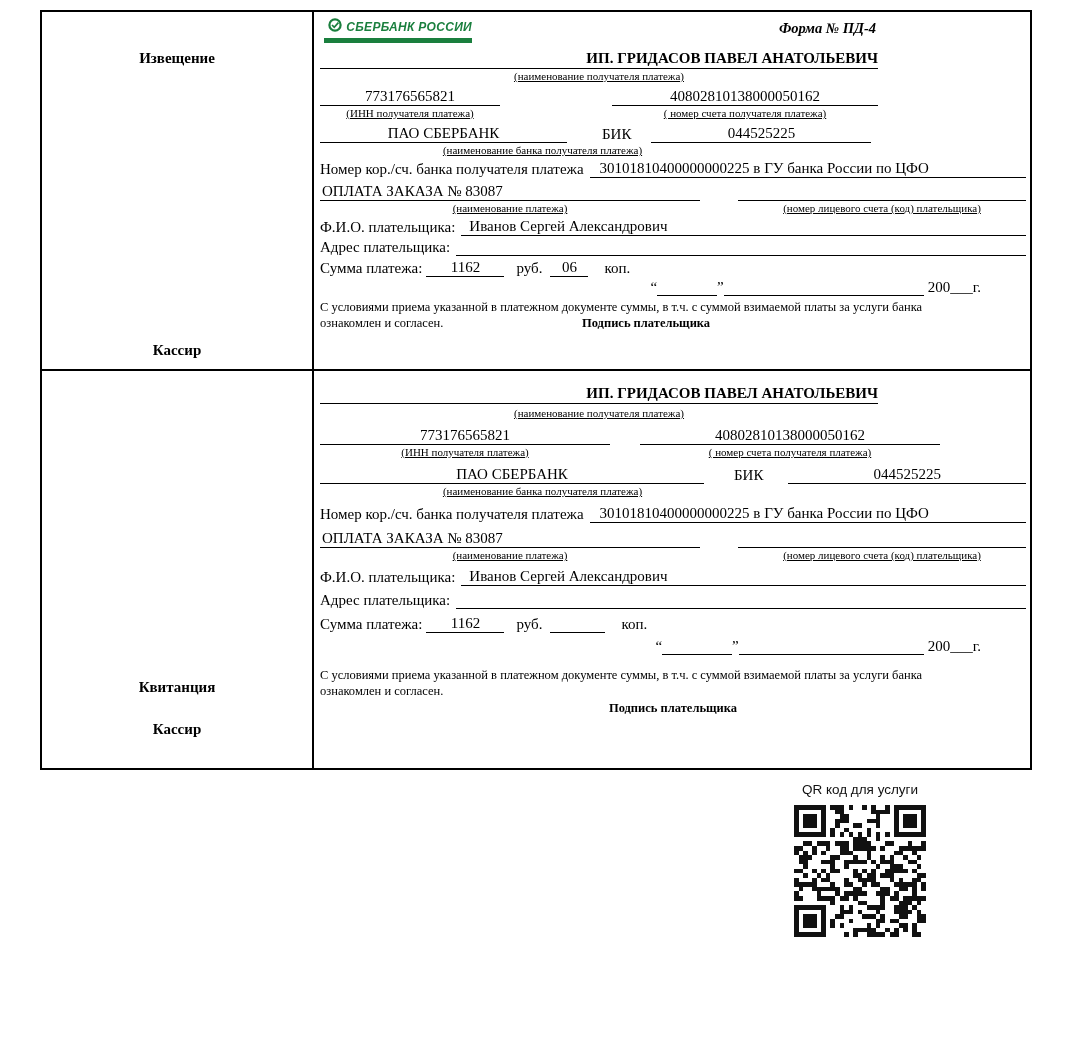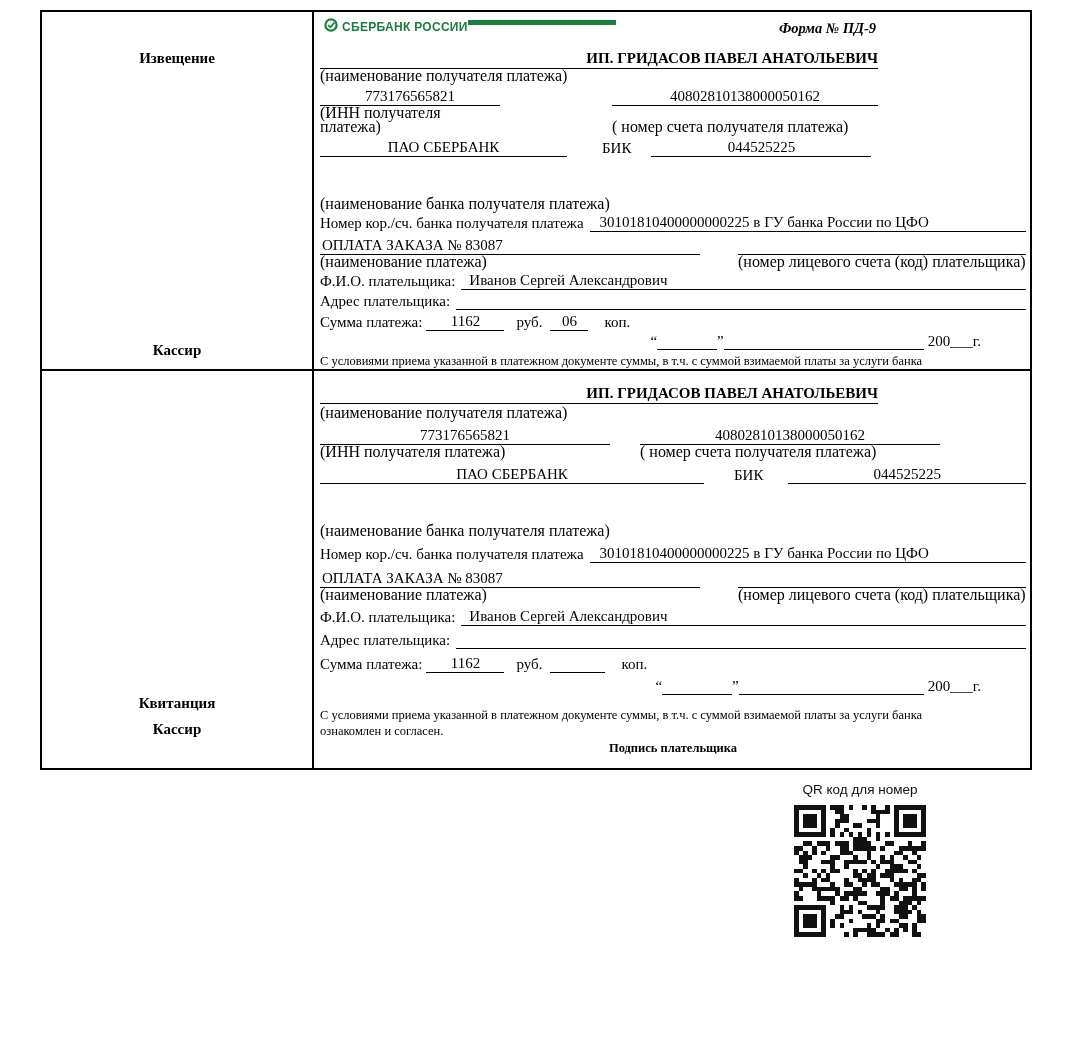--- a/index.html
+++ b/index.html
@@ -14,37 +14,37 @@
   .doc { position:absolute; left:40px; top:10px; width:992px; }
   .box { border:2px solid #000; display:flex; background:#fff; }
   .box1 { height:361px; }
   .box2 { height:399px; border-top:none; }
 
   .left { width:272px; border-right:2px solid #000; position:relative; flex-shrink:0; }
   .sec-label { text-align:center; font-weight:bold; font-size:15px; width:100%; }
   .box1 .sec-label.top { margin-top:38px; }
   .pos-abs { position:absolute; }
   .cashier1 { bottom:10px; }
-  .kvit { bottom:56px; }
+  .kvit { bottom:72px; }
   .cashier2 { bottom:30px; }
 
   .rc { flex:1; padding:6px 4px 4px 6px; position:relative; font-size:15px; overflow:hidden; }
   .rc2 { padding-top:14px; }
 
   .hdr { display:flex; justify-content:space-between; align-items:flex-start; height:32px; }
-  .logo { display:flex; flex-direction:row; align-items:flex-start; margin-left:4px; }
+  .logo { display:flex; flex-direction:column; align-items:flex-end; margin-left:4px;font-style:italic; }
   .logo-row { display:flex; align-items:center; gap:4px; }
   .logo-text { color:var(--sber-green,#1a7f3e); font-weight:bold; font-size:12px; font-family:"Liberation Sans", sans-serif; letter-spacing:0.3px; white-space:nowrap; }
   .logo-bar { height:5px; background:var(--sber-green,#1a7f3e); margin-top:2px; width:148px; }
   .form-label { font-weight:bold; font-style:italic; font-size:14.5px; margin-right:150px; margin-top:2px; white-space:nowrap; }
 
   .title { width:558px; text-align:right; font-weight:bold; font-size:15px; border-bottom:1.5px solid #000; padding-bottom:1px; white-space:nowrap; }
-  .cap { font-size:16px; line-height:14px; }
+  .cap { font-size:11px; text-align:center; line-height:14px;text-decoration:underline; }
   .w558 { width:558px; }
-  .w445 { width:445px;margin-top:40px; }
+  .w445 { width:445px; }
 
   .row { display:flex; align-items:flex-end; }
   .ul { border-bottom:1px solid #000; }
   .tc { text-align:center; }
   .flex1 { flex:1; }
   .nw { white-space:nowrap; }
 
   .mt2{margin-top:2px}.mt3{margin-top:3px}.mt5{margin-top:5px}.mt6{margin-top:6px}
   .mt7{margin-top:7px}.mt12{margin-top:12px}
   .w20{width:20px}.w25{width:25px}.w30{width:30px}.w35{width:35px}.w38{width:38px}
@@ -90,21 +90,21 @@
               <span>
                 <svg width="14" height="14" viewBox="0 0 14 14">
                   <circle cx="7" cy="7" r="5.6" fill="none" stroke="#1a7f3e" stroke-width="2.2"></circle>
                   <path d="M4 7 l2.2 2.2 L10.4 4.6" stroke="#1a7f3e" stroke-width="1.7" fill="none"></path>
                 </svg>
               </span>
               <span class="logo-text">СБЕРБАНК РОССИИ</span>
             </div>
             <div class="logo-bar"></div>
           </div>
-          <div class="form-label">Форма № ПД-9</div>
+          <div class="form-label">Форма № ПД-4</div>
         </div>
 
         <div class="title">ИП. ГРИДАСОВ ПАВЕЛ АНАТОЛЬЕВИЧ</div>
         <div class="cap w558">(наименование получателя платежа)</div>
 
         <div class="row mt5">
           <span class="ul tc w180 nw">773176565821</span>
           <span class="w112"></span>
           <span class="ul tc w266 nw">40802810138000050162</span>
         </div>
@@ -246,21 +246,21 @@
 
         <div class="agree mt12">
           <div class="agree-text">С условиями приема указанной в платежном документе суммы, в т.ч. с суммой взимаемой платы за услуги банка ознакомлен и согласен.</div>
         </div>
         <div class="sig sig-center">Подпись плательщика</div>
       </div>
     </div>
   </div>
 
   <div class="qr-wrap">
-    <div class="qr-label">QR код для номер</div>
+    <div class="qr-label">QR код для услуги</div>
     <svg id="qr-svg" viewBox="0 0 29 29" width="132" height="132" shape-rendering="crispEdges">
         <g fill="#111">
           <rect x="0" y="0" width="1" height="1"></rect>
           <rect x="1" y="0" width="1" height="1"></rect>
           <rect x="2" y="0" width="1" height="1"></rect>
           <rect x="3" y="0" width="1" height="1"></rect>
           <rect x="4" y="0" width="1" height="1"></rect>
           <rect x="5" y="0" width="1" height="1"></rect>
           <rect x="6" y="0" width="1" height="1"></rect>
           <rect x="8" y="0" width="1" height="1"></rect>

